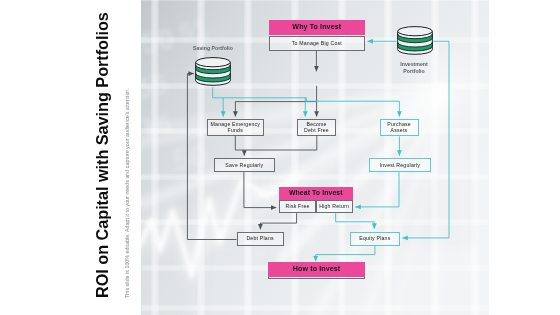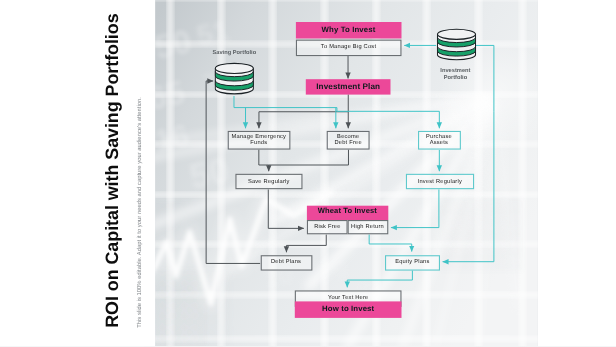--- a/index.html
+++ b/index.html
@@ -182,21 +182,20 @@
 
     <div class="lbl" id="lbl-saving" style="left:180px;top:44.5px;width:66px;font-size:5.2px;font-weight:bold;">Saving Portfolio</div>
     <div class="lbl" id="lbl-inv1" style="left:384px;top:60.5px;width:60px;font-size:5.2px;font-weight:bold;">Investment</div>
     <div class="lbl" id="lbl-inv2" style="left:384px;top:67.5px;width:60px;font-size:5.2px;font-weight:bold;">Portfolio</div>
 
     
     <div class="box teal" style="left:268.5px;top:20px;width:96.5px;height:15.3px;font-size:7.1px;">Why To Invest</div>
     <div class="box gbox" style="left:268.5px;top:35.5px;width:96.5px;height:15px;font-size:5.2px;">To Manage Big Cost</div>
 
     
-    <div class="box teal" style="left:278px;top:71.5px;width:77px;height:14px;font-size:7.4px;">Investment Plan</div>
 
     
     <div class="box gbox" style="left:206.5px;top:118.5px;width:57.5px;height:17.5px;font-size:5.2px;">
         <span><span>Manage Emergency</span><br><span>Funds</span></span>
       </div>
     <div class="box gbox" style="left:297px;top:118.5px;width:39px;height:17.5px;font-size:5.2px;">
         <span><span>Become</span><br><span>Debt Free</span></span>
       </div>
     <div class="box tbox" style="left:379.5px;top:118.5px;width:39px;height:17.5px;font-size:5.2px;">
         <span><span>Purchase</span><br><span>Assets</span></span>
@@ -210,16 +209,16 @@
     <div class="box teal" style="left:279px;top:186.8px;width:73.5px;height:12.8px;font-size:6.9px;">Wheat To Invest</div>
     <div class="box gbox" style="left:279px;top:199.5px;width:37px;height:13.5px;font-size:5.2px;">Risk Free</div>
     <div class="box gbox" style="left:315.5px;top:199.5px;width:37px;height:13.5px;font-size:5.2px;">High Return</div>
 
     
     <div class="box gbox" style="left:236.5px;top:231.5px;width:47px;height:14px;font-size:5.2px;">Debt Plans</div>
     <div class="box tbox" style="left:350px;top:231.5px;width:49.5px;height:14px;font-size:5.2px;">Equity Plans</div>
 
     
     <div class="box gbox" style="left:268px;top:264px;width:97px;height:14.5px;font-size:5.2px;">Your Text Here</div>
-    <div class="box teal" style="left:268px;top:274px;width:97px;height:14.5px;font-size:7.1px;">How to Invest</div>
+    <div class="box teal" style="left:268px;top:262px;width:97px;height:14.5px;font-size:7.1px;">How to Invest</div>
   </div>
 
 </div>
 
 </body></html>

